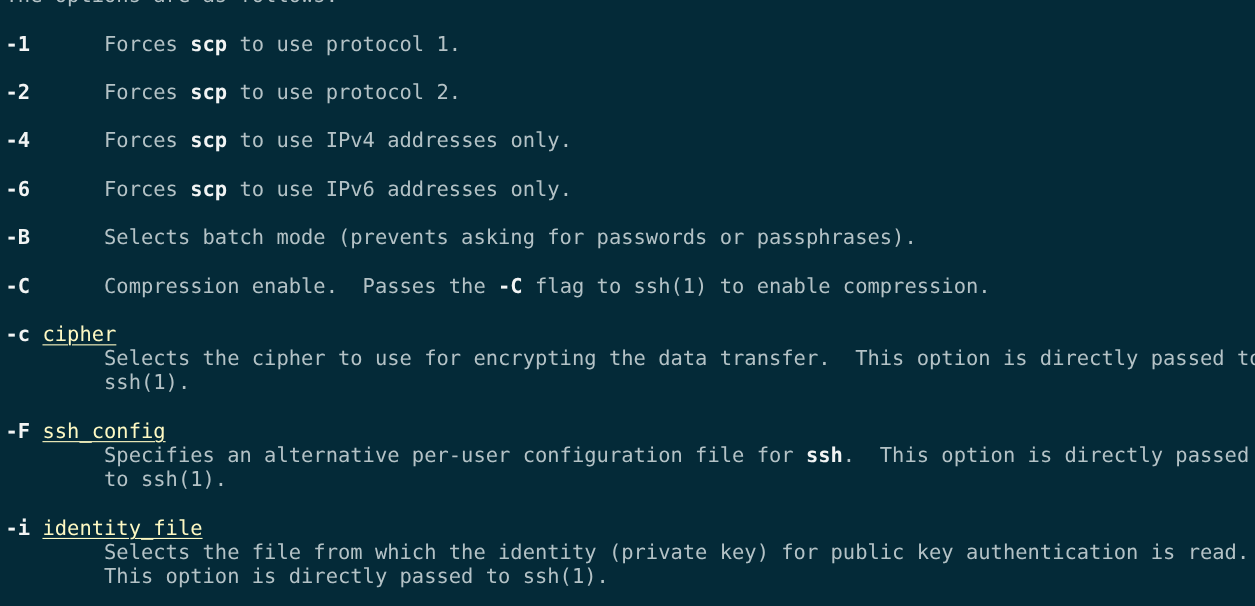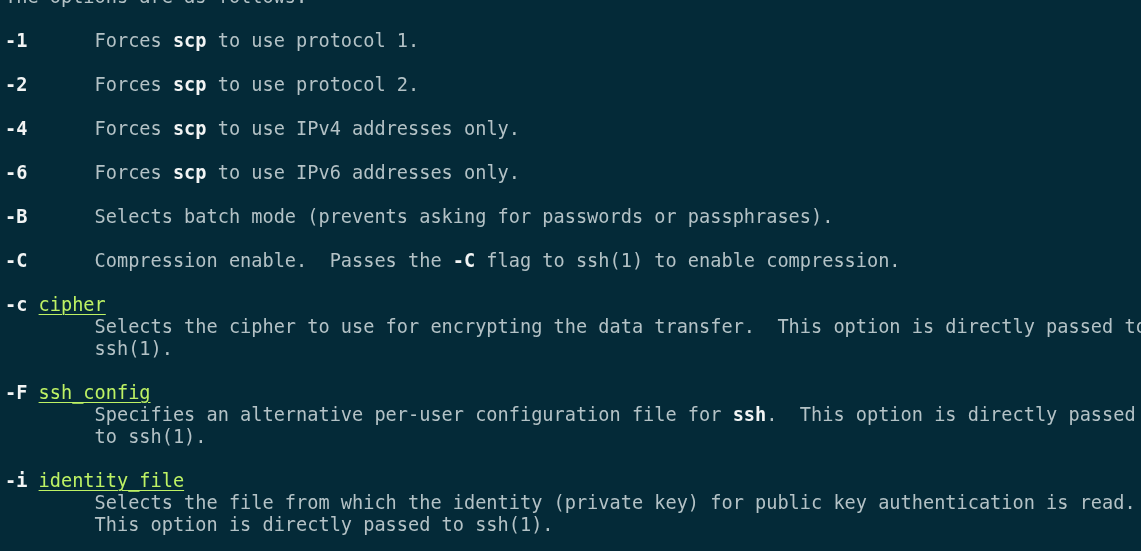--- a/index.html
+++ b/index.html
@@ -40,21 +40,21 @@
     line-height: 22px;
     white-space: pre;
     font-size: 18.6px;
   }
   .row.blank { color: transparent; }
   .b {
     color: #f2f4f4;
     font-weight: bold;
   }
   .u {
-    color: #bef264;
+    color: #fef9c3;
     text-decoration: underline;
     text-underline-offset: 3px;
     text-decoration-thickness: 1px;
   }
 </style>
 </head>
 <body>
 
 <div id="terminal">
   <div id="screen"><div class="row"><span>The options are as follows:</span></div><div class="row blank">&nbsp;</div><div class="row"><span class="b">-1</span><span>      Forces </span><span class="b">scp</span><span> to use protocol 1.</span></div><div class="row blank">&nbsp;</div><div class="row"><span class="b">-2</span><span>      Forces </span><span class="b">scp</span><span> to use protocol 2.</span></div><div class="row blank">&nbsp;</div><div class="row"><span class="b">-4</span><span>      Forces </span><span class="b">scp</span><span> to use IPv4 addresses only.</span></div><div class="row blank">&nbsp;</div><div class="row"><span class="b">-6</span><span>      Forces </span><span class="b">scp</span><span> to use IPv6 addresses only.</span></div><div class="row blank">&nbsp;</div><div class="row"><span class="b">-B</span><span>      Selects batch mode (prevents asking for passwords or passphrases).</span></div><div class="row blank">&nbsp;</div><div class="row"><span class="b">-C</span><span>      Compression enable.  Passes the </span><span class="b">-C</span><span> flag to ssh(1) to enable compression.</span></div><div class="row blank">&nbsp;</div><div class="row"><span class="b">-c</span><span> </span><span class="u">cipher</span></div><div class="row"><span>        Selects the cipher to use for encrypting the data transfer.  This option is directly passed to</span></div><div class="row"><span>        ssh(1).</span></div><div class="row blank">&nbsp;</div><div class="row"><span class="b">-F</span><span> </span><span class="u">ssh_config</span></div><div class="row"><span>        Specifies an alternative per-user configuration file for </span><span class="b">ssh</span><span>.  This option is directly passed</span></div><div class="row"><span>        to ssh(1).</span></div><div class="row blank">&nbsp;</div><div class="row"><span class="b">-i</span><span> </span><span class="u">identity_file</span></div><div class="row"><span>        Selects the file from which the identity (private key) for public key authentication is read.</span></div><div class="row"><span>        This option is directly passed to ssh(1).</span></div></div>

